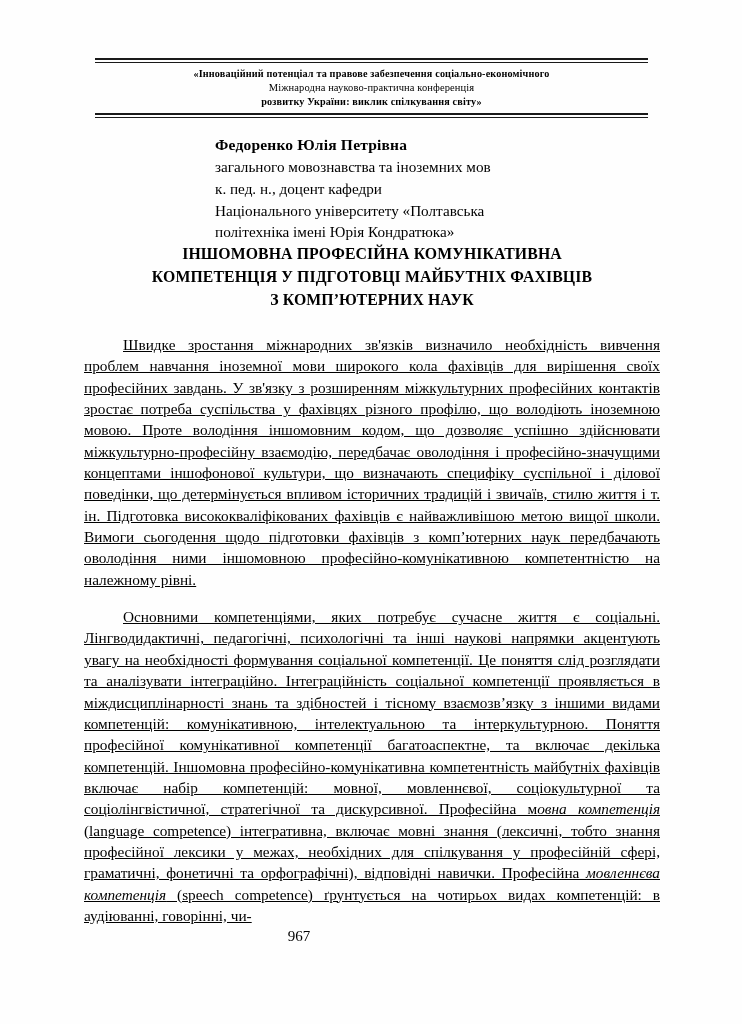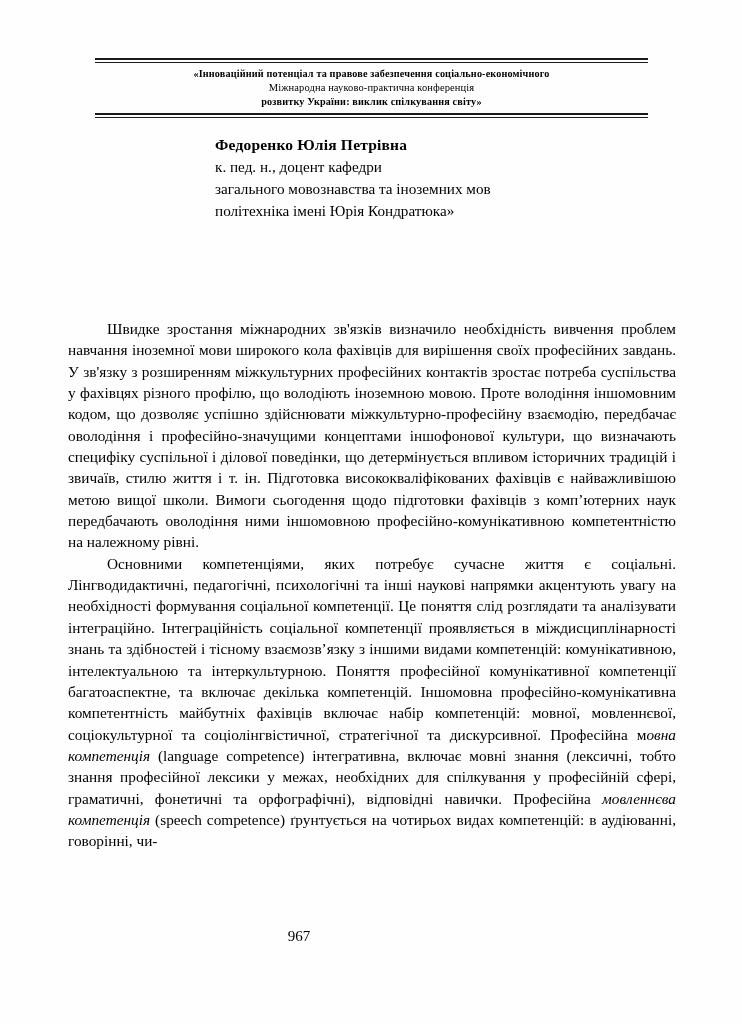--- a/index.html
+++ b/index.html
@@ -90,26 +90,27 @@
   }
 
   
   .body-block {
     position: absolute;
     left: 68px;
     top: 318px;
     width: 608px;
   }
   p.para {
-    margin: 0;
+    margin: 16px;
     text-indent: 39px;
     text-align: justify;
     font-size: 15.3px;
     line-height: 21.35px;
     hyphens: manual;
+    text-decoration: underline;
     -webkit-hyphens: manual;
   }
   p.para + p.para {
     margin-top: 0;
   }
   .ital {
     font-style: italic;
   }
 
   
@@ -130,25 +131,31 @@
   <div class="header-block">
     <div class="rule-top"></div>
     <div class="header-line bold">«Інноваційний потенціал та правове забезпечення соціально-економічного</div>
     <div class="header-line">Міжнародна науково-практична конференція</div>
     <div class="header-line bold">розвитку України: виклик спілкування світу»</div>
     <div class="rule-bottom"></div>
   </div>
 
   <div class="author-block">
     <div class="author-name">Федоренко Юлія Петрівна</div>
+    <div class="author-line">загального мовознавства та іноземних мов</div>
     <div class="author-line">к. пед. н., доцент кафедри</div>
-    <div class="author-line">загального мовознавства та іноземних мов</div>
+    <div class="author-line">Національного університету «Полтавська</div>
     <div class="author-line">політехніка імені Юрія Кондратюка»</div>
   </div>
 
+  <div class="title-block">
+    <div class="title-line">ІНШОМОВНА ПРОФЕСІЙНА КОМУНІКАТИВНА</div>
+    <div class="title-line">КОМПЕТЕНЦІЯ У ПІДГОТОВЦІ МАЙБУТНІХ ФАХІВЦІВ</div>
+    <div class="title-line">З КОМП’ЮТЕРНИХ НАУК</div>
+  </div>
 
   <div class="body-block">
     <p class="para">Швидке зростання міжнародних зв'язків визначило необхідність вивчення проблем навчання іноземної мови широкого кола фахівців для вирішення своїх професійних завдань. У зв'язку з розширенням міжкультурних професійних контактів зростає потреба суспільства у фахівцях різного профілю, що володіють іноземною мовою. Проте володіння іншомовним кодом, що дозволяє успішно здійснювати міжкультурно-професійну взаємодію, передбачає оволодіння і професійно-значущими концептами іншофонової культури, що визначають специфіку суспільної і ділової поведінки, що детермінується впливом історичних традицій і звичаїв, стилю життя і т. ін. Підготовка висококваліфікованих фахівців є найважливішою метою вищої школи. Вимоги сьогодення щодо підготовки фахівців з комп’ютерних наук передбачають оволодіння ними іншомовною професійно-комунікативною компетентністю на належному рівні.</p>
     <p class="para"><span>Основними компетенціями, яких потребує сучасне життя є соціальні. Лінгводидактичні, педагогічні, психологічні та інші наукові напрямки акцентують увагу на необхідності формування соціальної компетенції. Це поняття слід розглядати та аналізувати інтеграційно. Інтеграційність соціальної компетенції проявляється в міждисциплінарності знань та здібностей і тісному взаємозв’язку з іншими видами компетенцій: комунікативною, інтелектуальною та інтеркультурною. Поняття професійної комунікативної компетенції багатоаспектне, та включає декілька компетенцій. Іншомовна професійно-комунікативна компетентність майбутніх фахівців включає набір компетенцій: мовної, мовленнєвої, соціокультурної та соціолінгвістичної, стратегічної та дискурсивної. Професійна м</span><span class="ital">овна компетенція</span><span> (language competence) інтегративна, включає мовні знання (лексичні, тобто знання професійної лексики у межах, необхідних для спілкування у професійній сфері, граматичні, фонетичні та орфографічні), відповідні навички. Професійна </span><span class="ital">мовленнєва компетенція</span><span> (speech competence) ґрунтується на чотирьох видах компетенцій: в аудіюванні, говорінні, чи-</span></p>
   </div>
 
   <div class="folio">967</div>
 
 </div>
 

